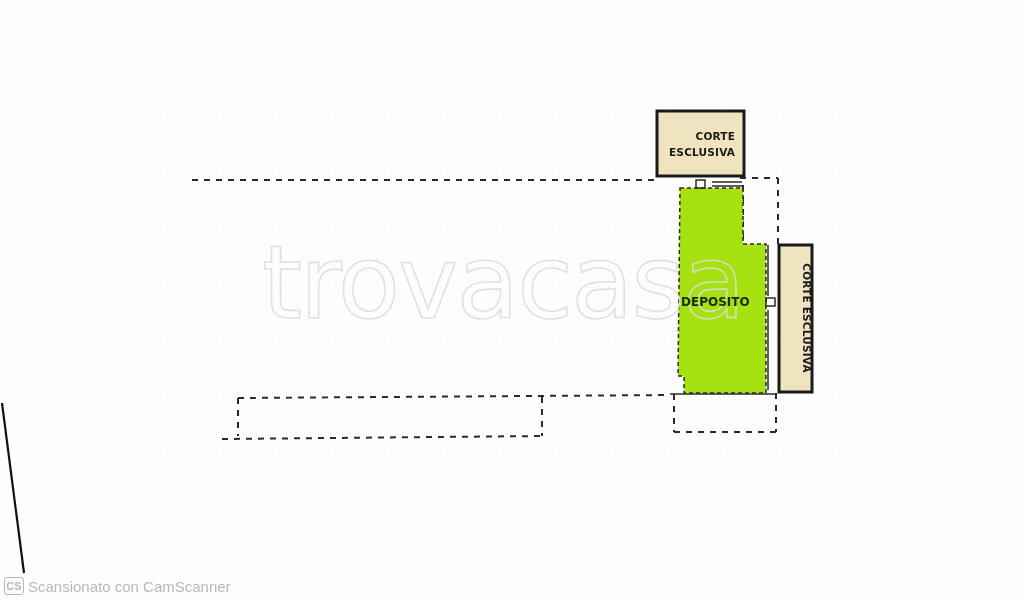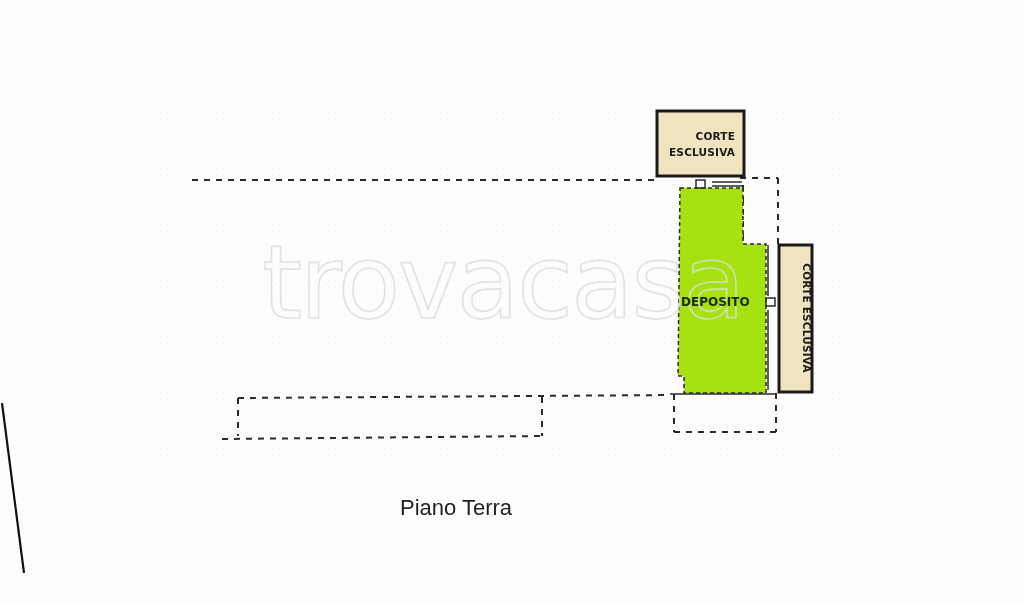--- a/index.html
+++ b/index.html
@@ -98,15 +98,18 @@
 
   <div class="label-corte label-corte-top">
     <div>CORTE</div>
     <div>ESCLUSIVA</div>
   </div>
 
   <div class="label-corte label-corte-side">CORTE ESCLUSIVA</div>
 
   <div class="label-deposito">DEPOSITO</div>
 
-  <div class="caption">Piano Terra</div>
 
+  <div class="footer">
+    <span class="cs-badge">CS</span>
+    <span>Scansionato con CamScanner</span>
+  </div>
 </div>
 
 </body></html>

